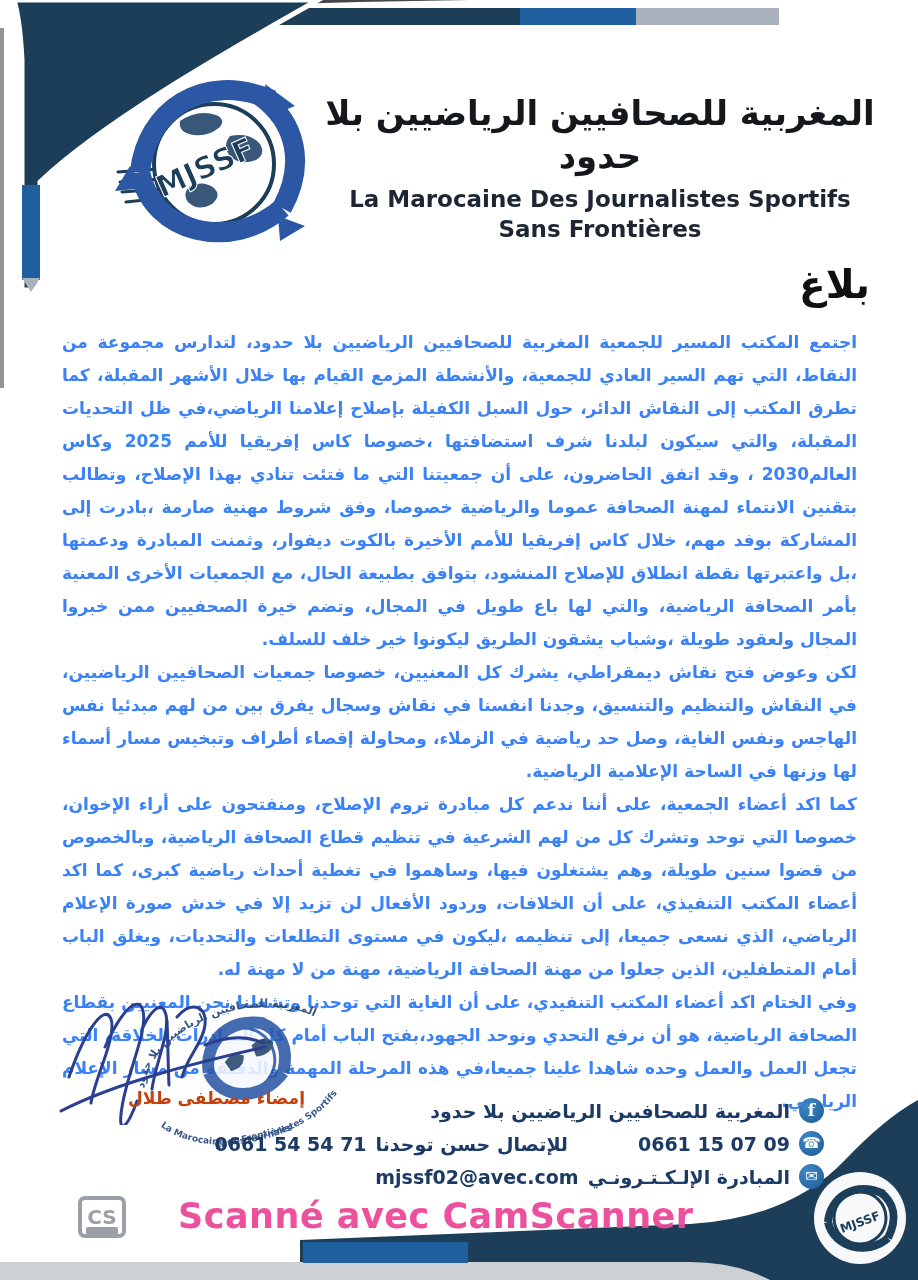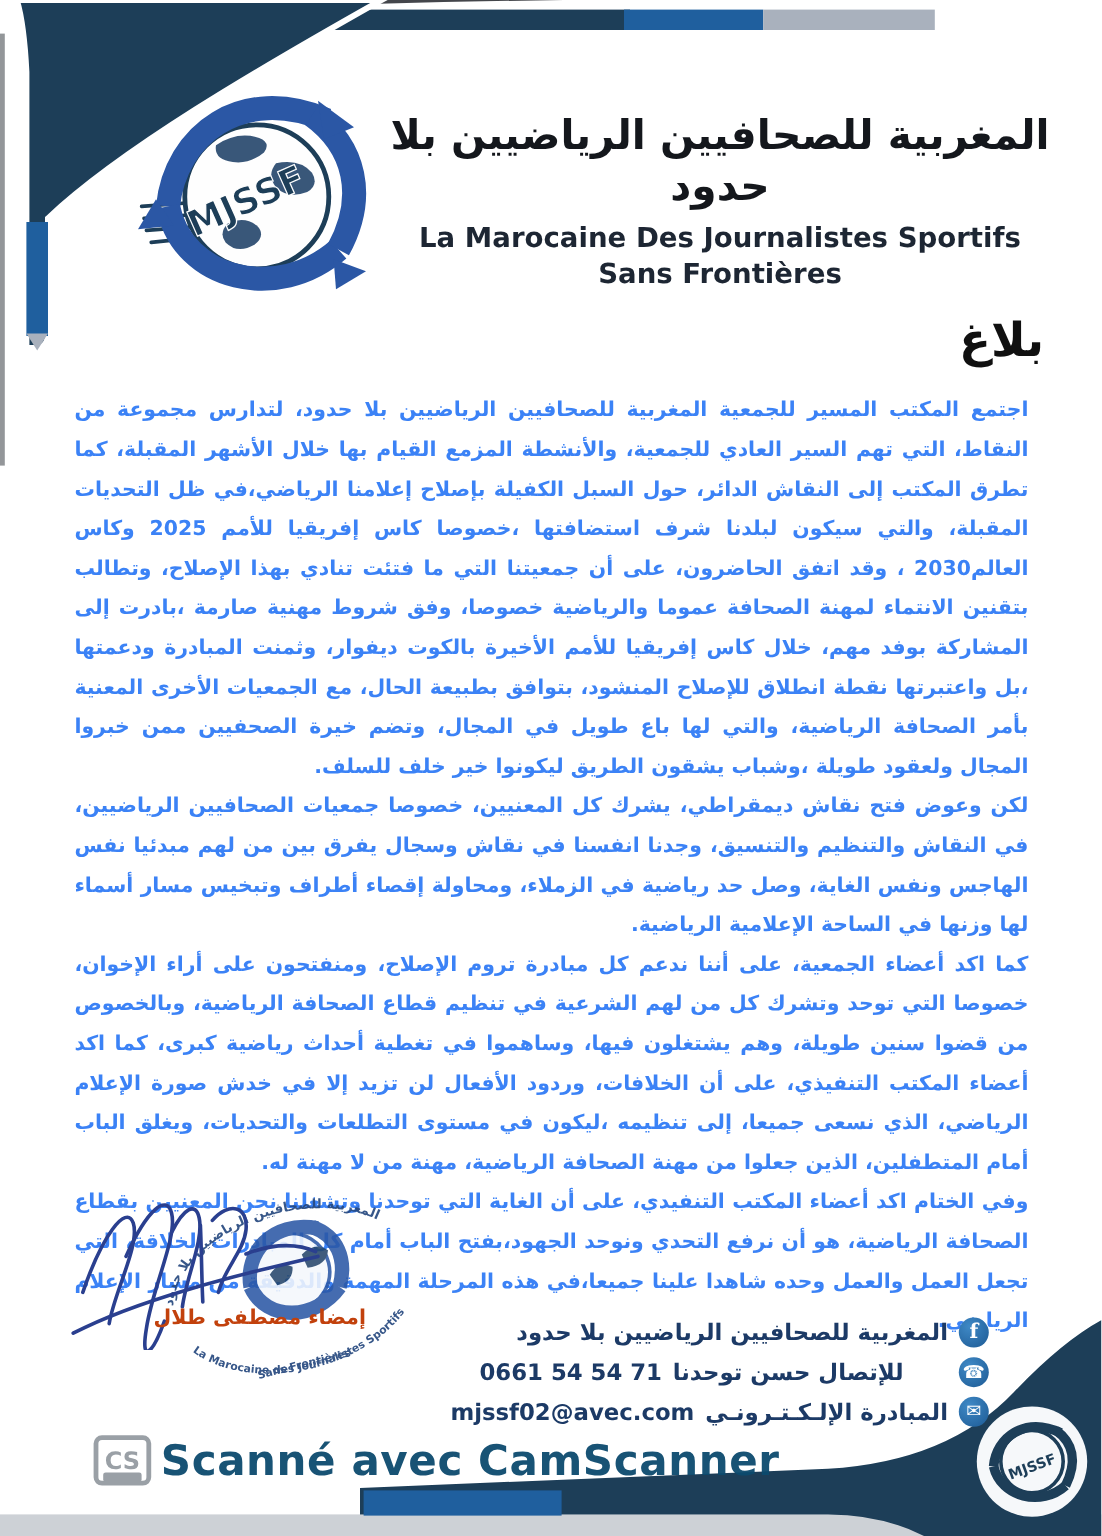--- a/index.html
+++ b/index.html
@@ -49,29 +49,29 @@
     background:radial-gradient(circle at 35% 30%,#3f89c6,#1d5a94);
     color:#fff;display:flex;align-items:center;justify-content:center;
     font-size:15px;line-height:1;
   }
   .contact-icon.fb{font-family:"DejaVu Serif","Liberation Serif",serif;font-weight:bold;font-size:17px;}
   .phone-gap{display:inline-block;width:28px;}
   bdi{unicode-bidi:isolate;margin-left:24px;}
 
   
   .watermark{
-    position:absolute;left:62px;top:1196px;display:flex;align-items:flex-end;gap:8px;z-index:6;padding-left:16px;
+    position:absolute;left:62px;top:1196px;display:flex;align-items:flex-start;gap:20px;z-index:6;padding-left:16px;
   }
   .cs-badge{
     width:40px;height:34px;border:4px solid #9aa0a6;border-radius:7px;
     display:flex;align-items:center;justify-content:center;
     color:#9aa0a6;font-weight:bold;font-size:20px;position:relative;background:rgba(255,255,255,.6);
   }
   .cs-badge .bar{position:absolute;left:4px;right:4px;bottom:-1px;height:8px;background:#9aa0a6;border-radius:2px;}
-  .watermark-text{font-size:35px;color:#0c4a6e;font-weight:bold;letter-spacing:.5px;opacity:.95;}
+  .watermark-text{font-size:35px;color:#ec4899;font-weight:bold;letter-spacing:.5px;opacity:.95;margin-left:32px;}
 </style>
 </head>
 <body>
 
 <div class="bottom-scan-strip"></div>
 <div class="left-scan-edge"></div>
 
 <svg id="top-decor" class="decor" width="918" height="300" viewBox="0 0 918 300">
   <path d="M12,0 L470,0 Q250,3 70,14 Q28,8 12,0 Z" fill="#23262b" opacity="0.85"></path>
   <rect x="55" y="8" width="470" height="17" fill="#1d3e58"></rect>
@@ -161,20 +161,21 @@
 
 <div class="signature-caption">إمضاء مصطفى طلال</div>
 
 <div class="footer-contact">
   <div class="contact-line">
     <span class="contact-icon fb">f</span>
     <span>المغربية للصحافيين الرياضيين بلا حدود</span>
   </div>
   <div class="contact-line">
     <span class="contact-icon">☎</span>
+    <bdi dir="ltr">0661 15 07 09</bdi>
     <span class="phone-gap"></span>
     <span>للإتصال حسن توحدنا</span>
     <bdi dir="ltr">0661 54 54 71</bdi>
   </div>
   <div class="contact-line">
     <span class="contact-icon">✉</span>
     <span>المبادرة الإلـكـتـرونـي</span>
     <bdi dir="ltr">mjssf02@avec.com</bdi>
   </div>
 </div>

